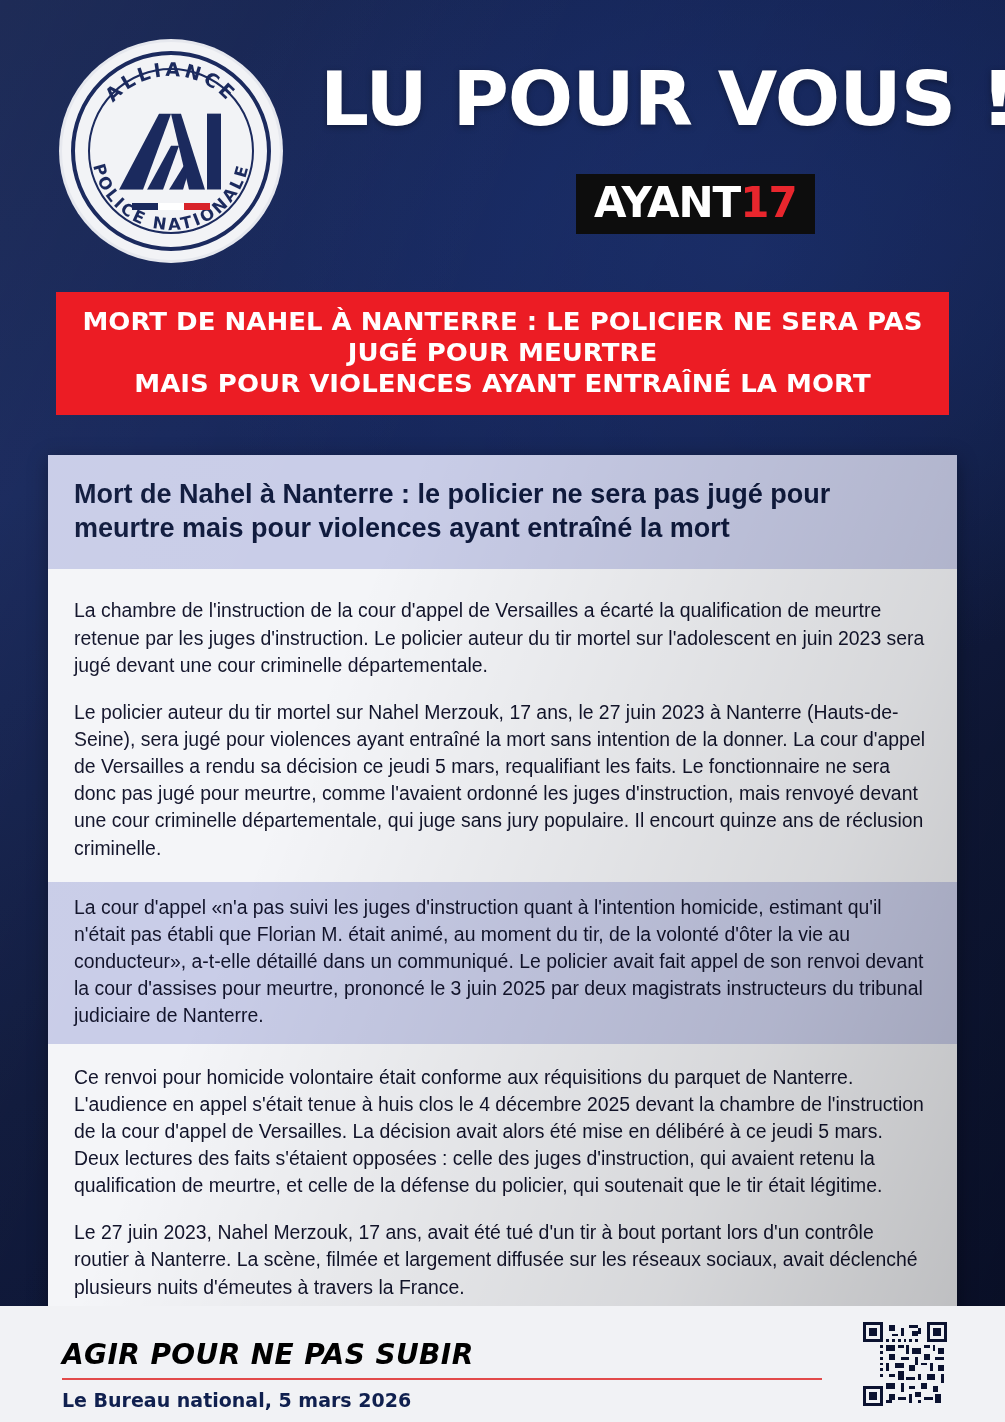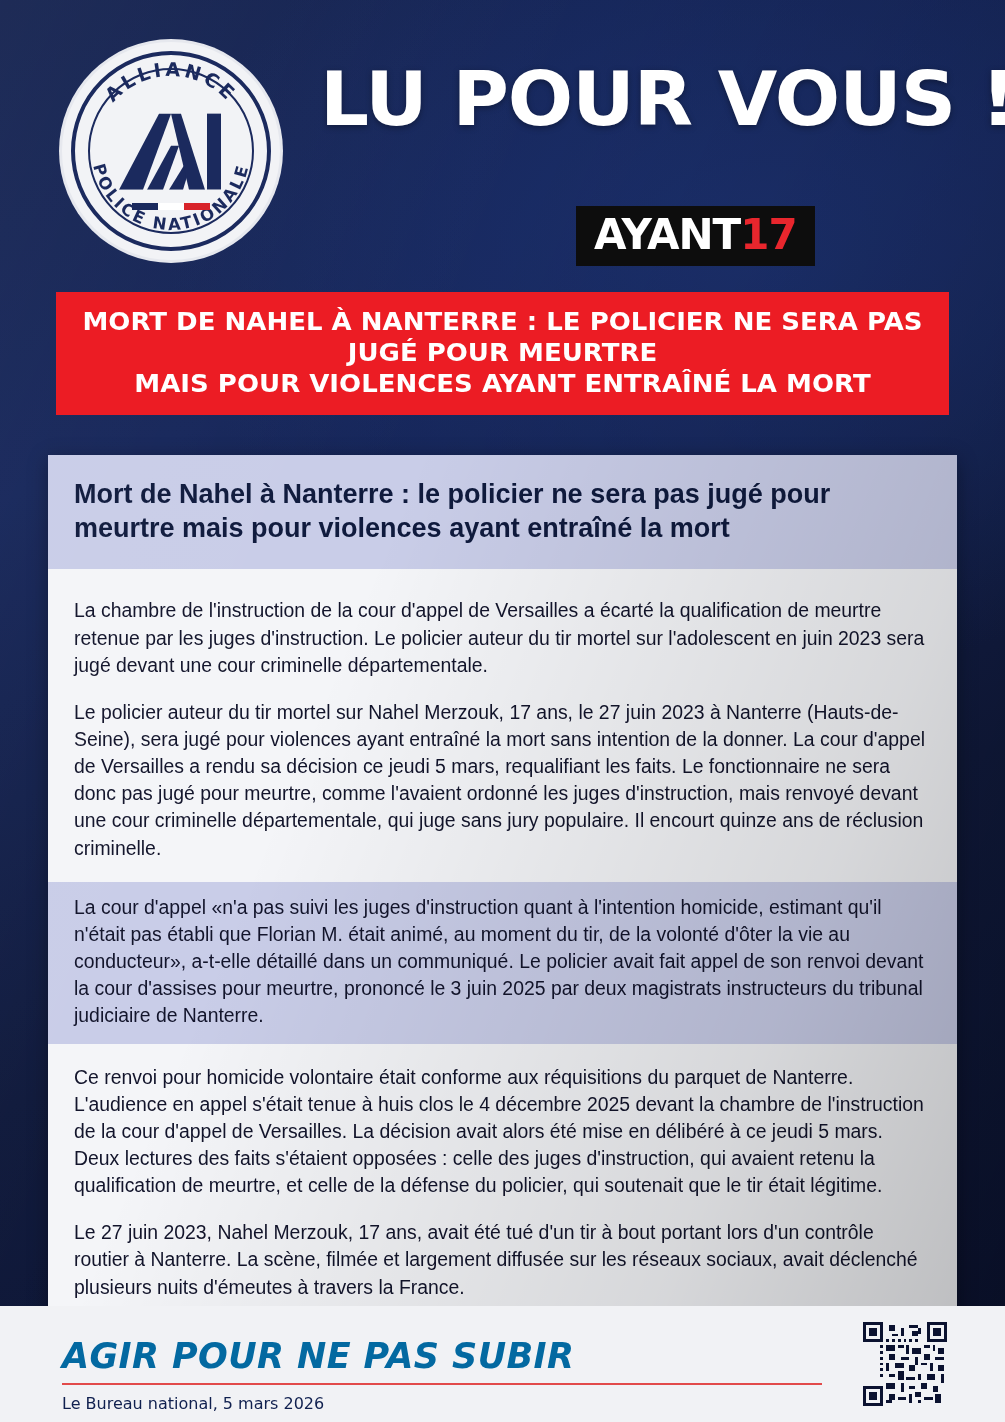--- a/index.html
+++ b/index.html
@@ -89,21 +89,20 @@
     height: 84px;
   }
 
   .header-right {
     flex: 1 1 auto;
     padding-left: 40px;
     padding-top: 36px;
     display: flex;
     flex-direction: column;
     align-items: flex-start;
-    gap: 32px;
   }
   .lu-pour-vous {
     color: #ffffff;
     font-family: "DejaVu Sans", sans-serif;
     font-weight: bold;
     font-size: 74px;
     line-height: 0.95;
     letter-spacing: -1px;
     transform: scaleX(1.04);
     transform-origin: left center;
@@ -179,39 +178,39 @@
     position: absolute;
     left: 0; right: 0; bottom: 0;
     height: 116px;
     background: #f1f2f5;
     display: flex;
     align-items: center;
     padding: 0 48px 0 62px;
   }
   .footer-left { flex: 1 1 auto; }
   .slogan {
-    color: #0369a1;
+    color: #000000;
     font-weight: bold;
     font-style: italic;
-    font-size: 35px;
+    font-size: 28px;
     letter-spacing: 0.4px;
     font-family: "DejaVu Sans", sans-serif;
     margin-top: 20px;
   }
   .slogan-rule {
     margin-top: 7px;
     width: 760px;
     height: 2px;
     background: #e24a4a;
   }
   .footer-note {
     margin-top: 9px;
     color: #10204f;
-    font-weight: normal;
-    font-size: 16px;
+    font-weight: bold;
+    font-size: 19px;
     font-family: "DejaVu Sans", sans-serif;
   }
   .qr {
     flex: 0 0 auto;
     width: 84px;
     height: 84px;
     margin-right: 10px;
   }
 </style>
 </head>

